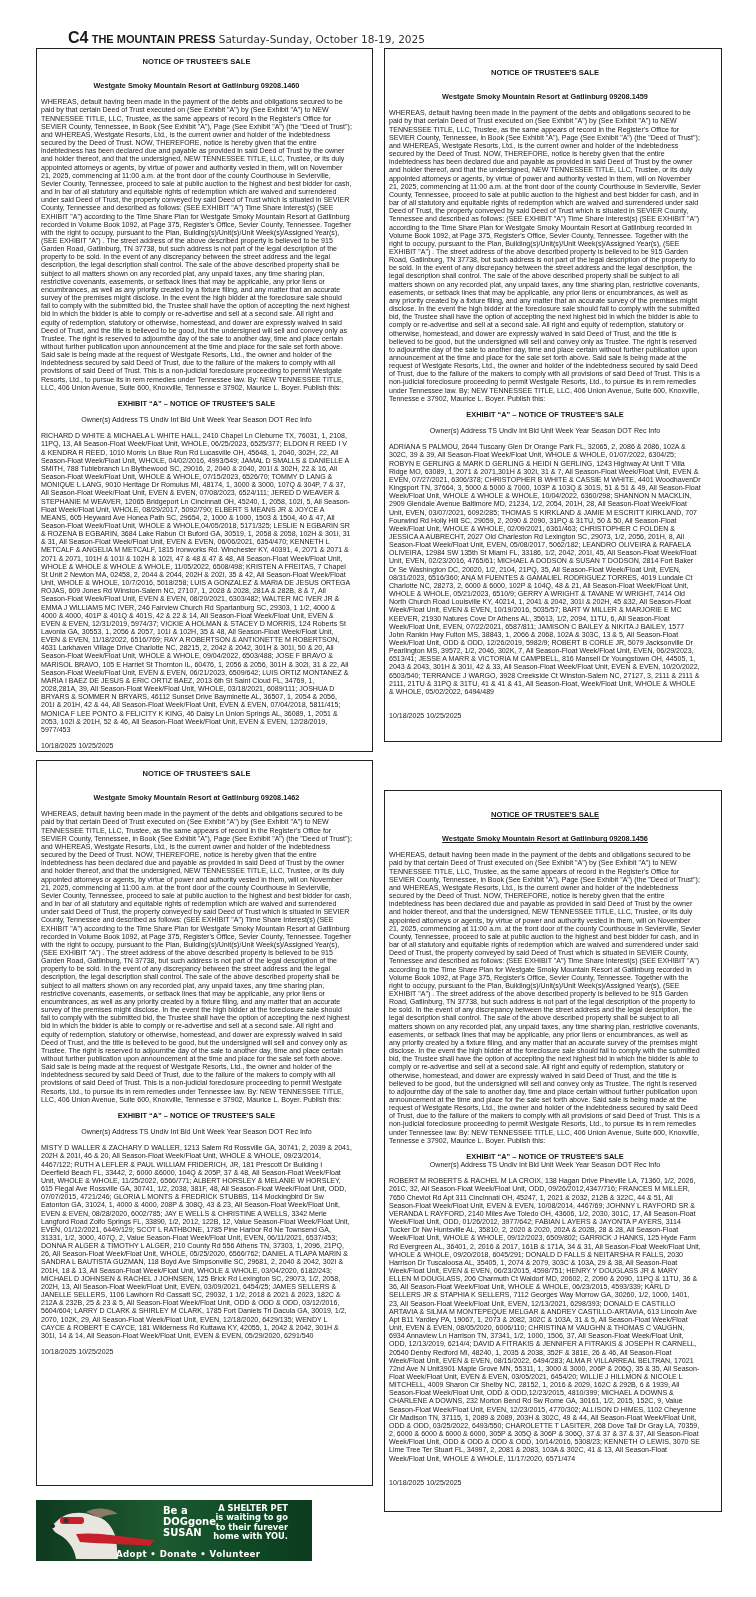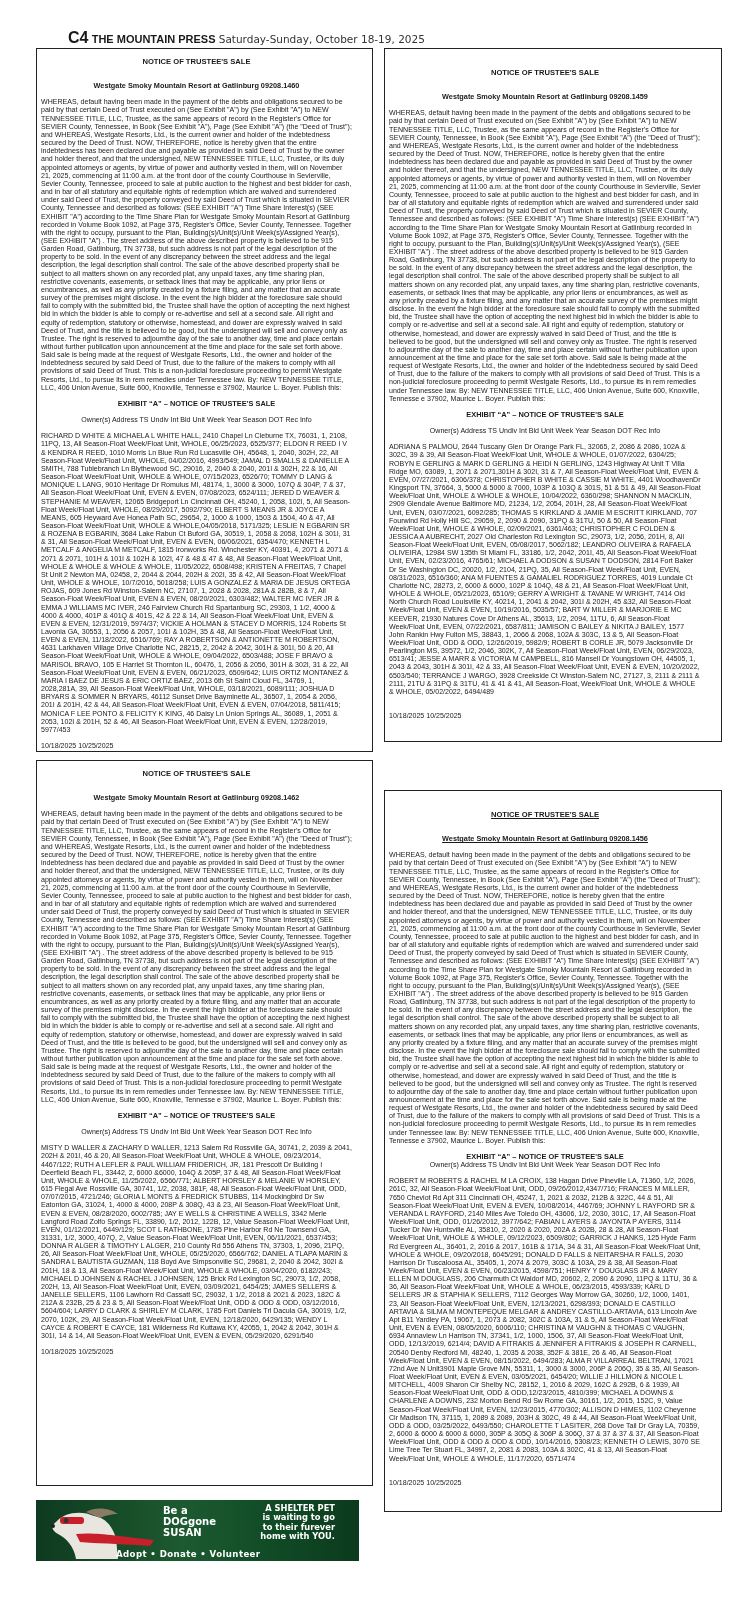--- a/index.html
+++ b/index.html
@@ -13,21 +13,21 @@
   .notice .sub{text-align:center;font-weight:bold;font-size:7.3px;margin:16px 0 8px 0;}
   .notice.u .title,.notice.u .sub{text-decoration:underline;}
   .notice p{margin:0 0 8px 0;}
   .notice .exh{text-align:center;font-weight:bold;font-size:7.4px;margin:5px 0 8px 0;}
   .notice .cols{text-align:center;margin:0 0 8px 0;}
   .notice .dates{margin-top:8px;}
   #n1{left:36px;top:48px;width:337px;height:704px;}
   #n3{left:384px;top:48px;width:338px;height:694px;}
   #n4{left:384px;top:790px;width:338px;height:722px;}
   #n5{left:36px;top:760px;width:337px;height:726px;}
-  .ad{position:absolute;left:36px;top:1500px;width:323px;height:61px;background:linear-gradient(90deg,#0e3a1f 0%,#1d5a30 45%,#0f4a25 75%,#0c3a1d 100%);overflow:hidden;}
+  .ad{position:absolute;left:36px;top:1500px;width:276px;height:61px;background:linear-gradient(90deg,#0e3a1f 0%,#1d5a30 45%,#0f4a25 75%,#0c3a1d 100%);overflow:hidden;}
   .ad .dog{position:absolute;left:10px;top:4px;width:110px;height:55px;}
   .ad .l1{position:absolute;left:127px;top:5px;color:#fff;font-weight:bold;font-family:"DejaVu Sans",sans-serif;font-size:10px;line-height:11px;}
   .ad .r1{position:absolute;right:24px;top:4px;color:#fff;font-weight:bold;font-family:"DejaVu Sans",sans-serif;font-size:8.3px;line-height:9.4px;text-align:right;}
   .ad .bot{position:absolute;left:80px;bottom:2px;color:#fff;font-weight:bold;font-family:"DejaVu Sans",sans-serif;font-size:8.6px;letter-spacing:.4px;}
 </style>
 </head>
 <body>
 
 <div class="masthead">
   <span class="pg">C4</span>

